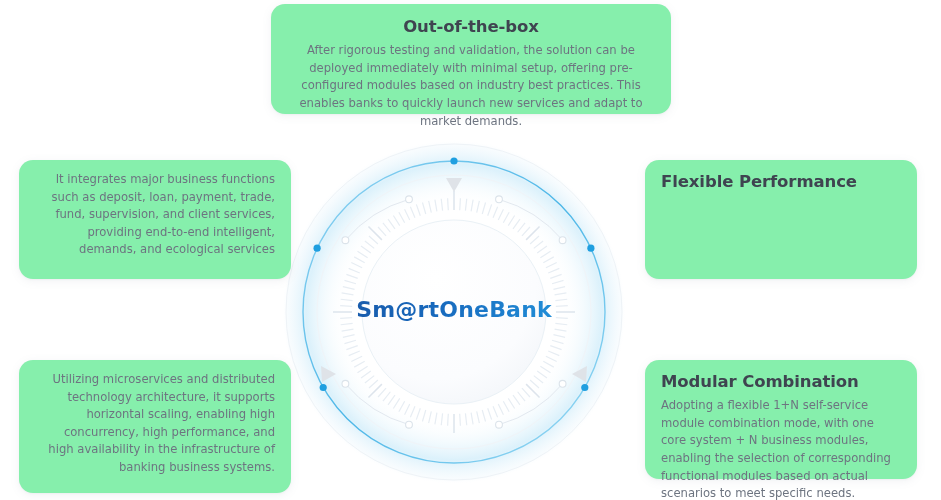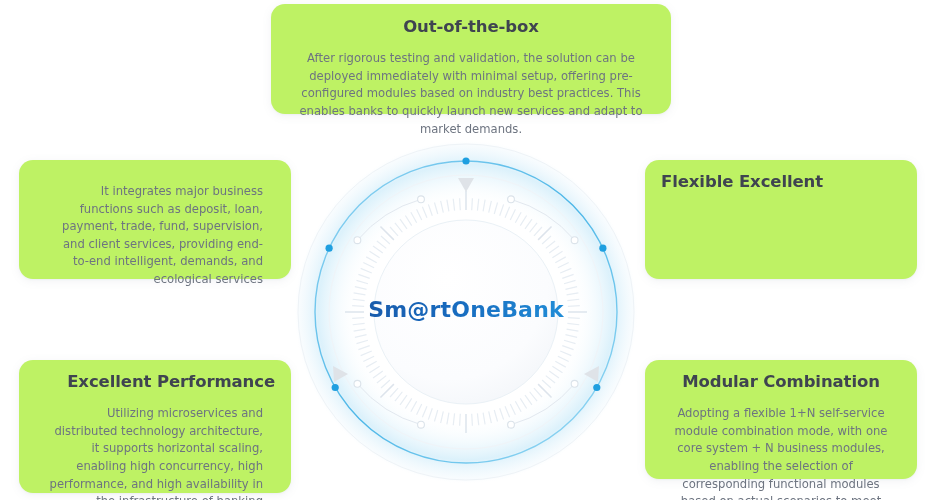--- a/index.html
+++ b/index.html
@@ -20,40 +20,40 @@
   #stage {
     position: absolute;
     inset: 0;
     width: 941px;
     height: 500px;
   }
 
   
   .card {
     position: absolute;
-    background: #bef264;
+    background: #86efac;
     border-radius: 14px;
     box-shadow: 0 2px 10px rgba(120,130,145,0.10),
                 0 1px 2px rgba(120,130,145,0.06);
     box-sizing: border-box;
     padding: 11px 16px 13px 16px;
   }
   .card-title {
     color: #3f4450;
     font-size: 16.5px;
     font-weight: bold;
     line-height: 1.35;
     margin: 0 0 4px 0;
     letter-spacing: -0.1px;
   }
   .card-body {
     color: #6d7480;
     font-size: 11.6px;
     line-height: 1.52;
-    margin: 12px;
+    margin: 0;
   }
 
   
   .align-center { text-align: center; }
   .align-right  { text-align: right; }
   .align-left   { text-align: left; }
 
   
   #card-out-of-the-box {
     left: 271px; top: 4px; width: 400px; height: 110px;
@@ -62,27 +62,27 @@
   #card-all-in-one {
     left: 19px; top: 160px; width: 272px; height: 119px;
   }
   #card-flexible-deployment {
     left: 645px; top: 160px; width: 272px; height: 119px;
   }
   #card-excellent-performance {
     left: 19px; top: 360px; width: 272px; height: 133px;
   }
   #card-modular-combination {
-    left: 645px; top: 360px; width: 272px; height: 119px; text-align: center;
+    left: 645px; top: 360px; width: 272px; height: 119px;
   }
 
   
   #hub {
     position: absolute;
-    left: 291px;
+    left: 279px;
     top: 137px;
     width: 350px;
     height: 350px;
   }
   #hub svg { display: block; }
 
   #hub-label {
     position: absolute;
     left: 0;
     top: 160px;
@@ -289,25 +289,24 @@
   <div class="card align-center" id="card-out-of-the-box">
     <p class="card-title">Out-of-the-box</p>
     <p class="card-body">After rigorous testing and validation, the solution can be deployed immediately with minimal setup, offering pre-configured modules based on industry best practices. This enables banks to quickly launch new services and adapt to market demands.</p>
   </div>
 
   <div class="card align-right" id="card-all-in-one">
     <p class="card-body">It integrates major business functions such as deposit, loan, payment, trade, fund, supervision, and client services, providing end-to-end intelligent, demands, and ecological services</p>
   </div>
 
   <div class="card align-left" id="card-flexible-deployment">
-    <p class="card-title">Flexible Excellent</p>
+    <p class="card-title">Flexible Performance</p>
   </div>
 
   <div class="card align-right" id="card-excellent-performance">
-    <p class="card-title">Excellent Performance</p>
     <p class="card-body">Utilizing microservices and distributed technology architecture, it supports horizontal scaling, enabling high concurrency, high performance, and high availability in the infrastructure of banking business systems.</p>
   </div>
 
   <div class="card align-left" id="card-modular-combination">
     <p class="card-title">Modular Combination</p>
     <p class="card-body">Adopting a flexible 1+N self-service module combination mode, with one core system + N business modules, enabling the selection of corresponding functional modules based on actual scenarios to meet specific needs.</p>
   </div>
 
 </div>
 

